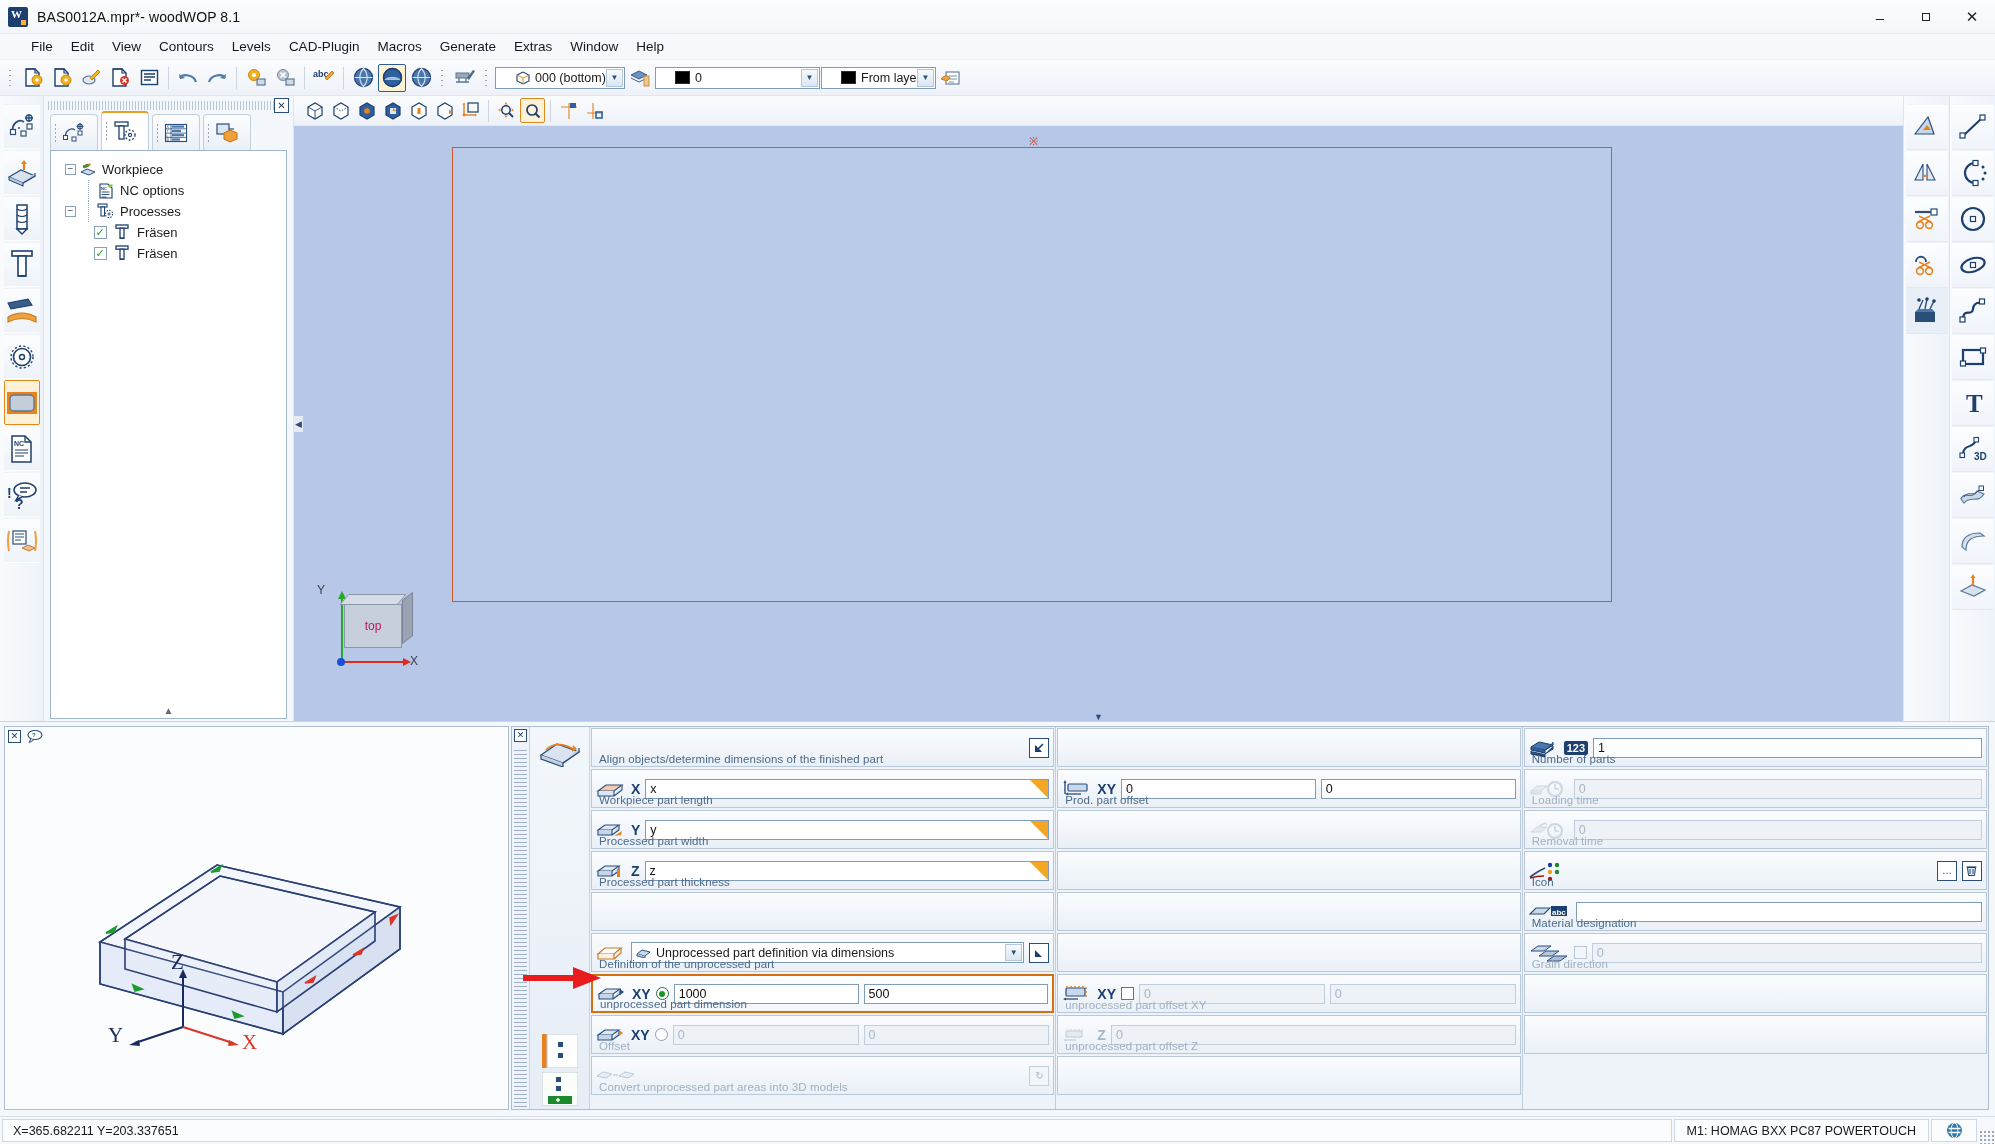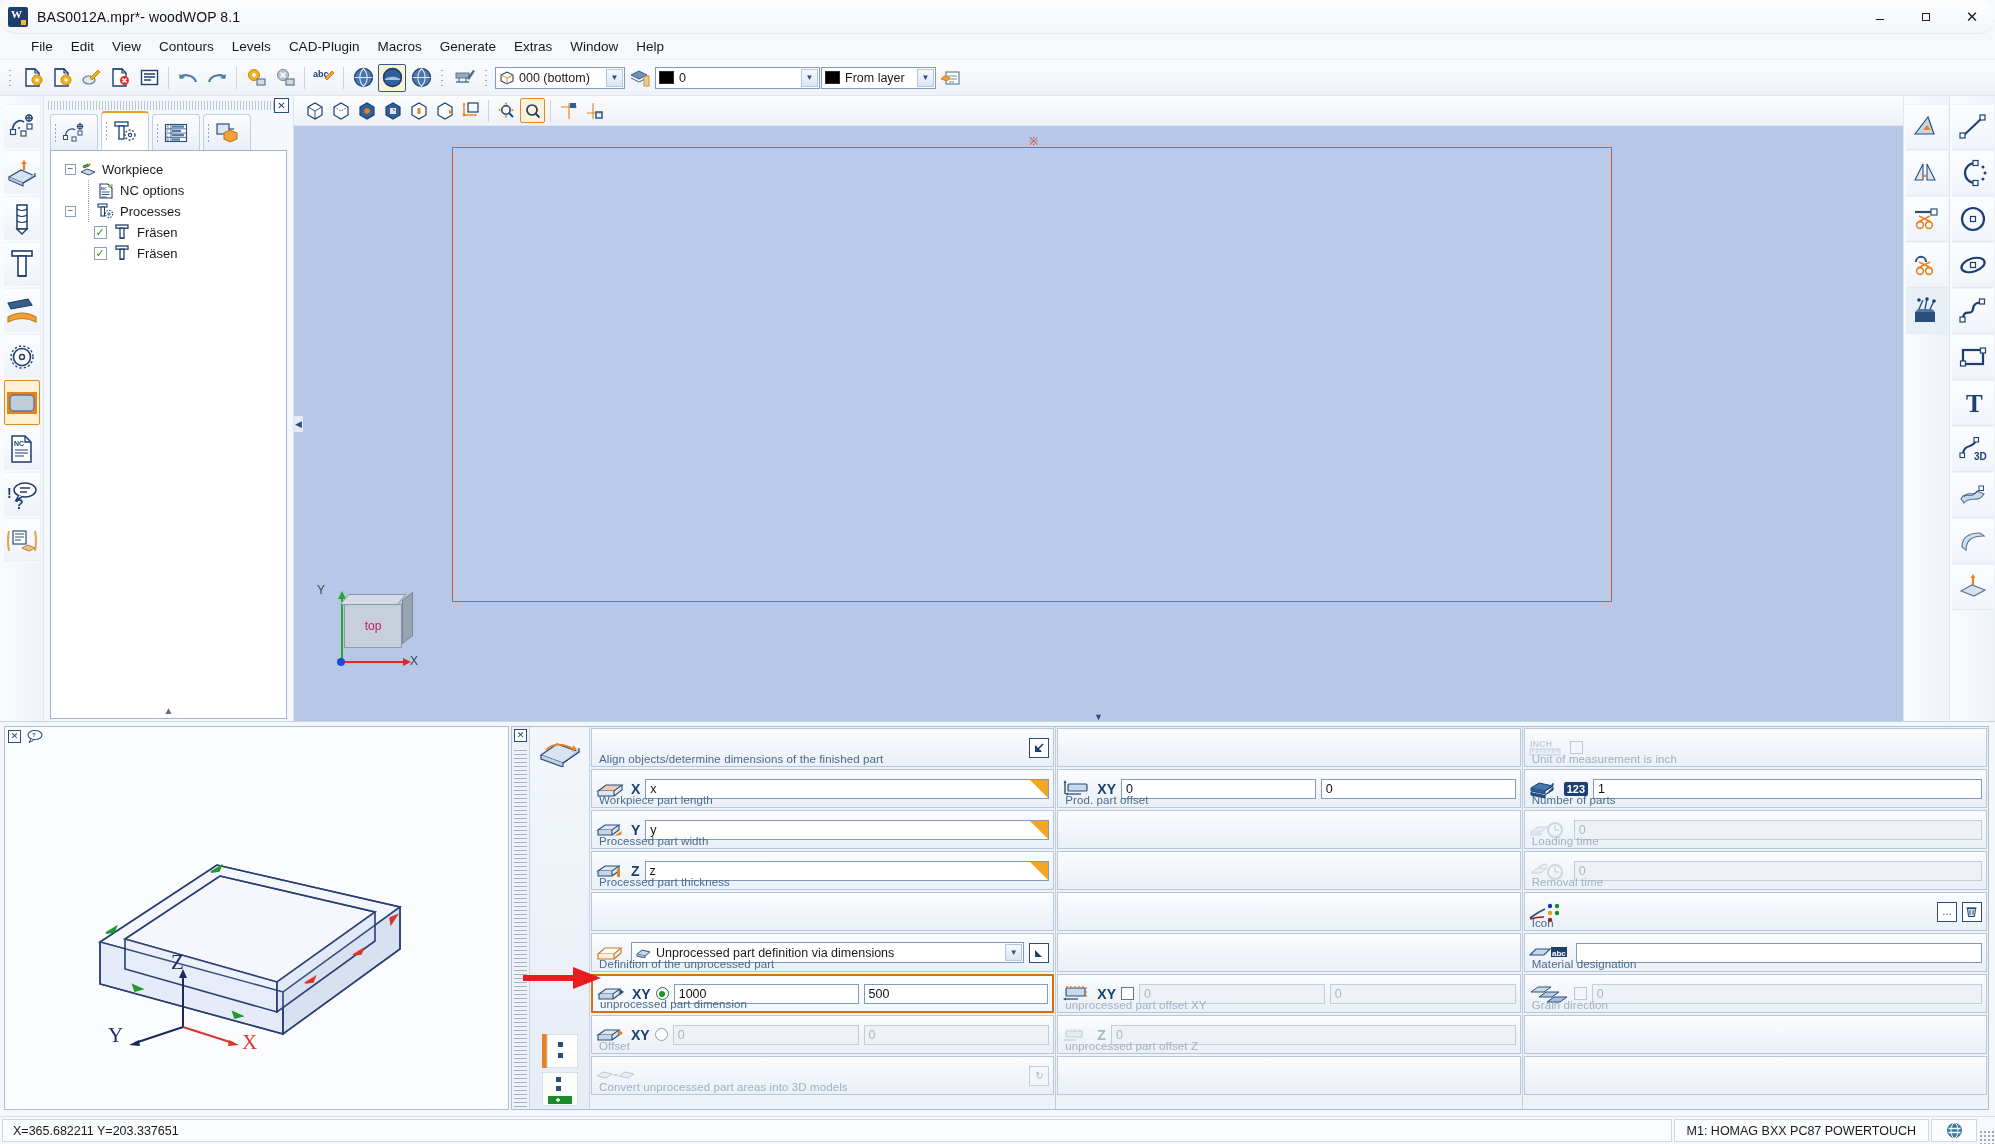--- a/index.html
+++ b/index.html
@@ -21,21 +21,20 @@
   }
 
   
   .titlebar {
     height: 34px; flex: 0 0 34px;
     background: linear-gradient(#fdfdfe, #f3f6fa);
     border-bottom: 1px solid #e3e9f0;
     display: flex; align-items: center;
     padding-left: 8px;
     position: relative;
-    border-radius: 16px;
   }
   .app-icon {
     width: 20px; height: 20px;
     background: #1c3f6e;
     border-radius: 2px;
     margin-right: 9px;
     position: relative;
     flex: 0 0 20px;
   }
   .app-icon:before {
@@ -102,21 +101,21 @@
   }
   .tb-btn.active { border: 1px solid #2f5c8f; background: #fdf3d4; }
   .tb-sep { width: 1px; height: 22px; background: #ccd6e2; margin: 0 4px; flex:0 0 1px;}
 
   .tb-combo {
     height: 22px;
     border: 1px solid #7f9db9;
     background: #ffffff;
     display: flex; align-items: center;
     font-size: 12.5px;
-    padding-left: 3px;
+    padding-left: 19px;
     position: relative;
   }
   .tb-combo .arrow {
     position: absolute; right: 1px; top: 1px;
     width: 17px; height: 18px;
     background: linear-gradient(#f6f9fd, #dbe6f2);
     border: 1px solid #b3c7dd;
     display: flex; align-items: center; justify-content: center;
     font-size: 8px; color: #2a4e7a;
   }
@@ -1400,33 +1399,20 @@
                   </span>
                 </div>
                 <div class="cap">unprocessed part offset Z</div>
               </div>
 
               <div class="prow"></div>
             </div>
 
             <div class="pcol">
 
-              <div class="prow dim">
-                <div class="ln1">
-                  <span>
-                    <svg width="36" height="20" viewBox="0 0 36 20">
-                      <text x="1" y="9" font-family="Liberation Sans, sans-serif" font-size="9" font-weight="bold" fill="#c6d0dc">INCH</text>
-                      <rect x="1" y="11" width="30" height="6" fill="#e8edf3" stroke="#c6d0dc" stroke-width="1"></rect>
-                      <path d="M4 11 v3 M8 11 v4 M12 11 v3 M16 11 v4 M20 11 v3 M24 11 v4 M28 11 v3" stroke="#c6d0dc" stroke-width=".9"></path>
-                    </svg>
-                  </span>
-                  <span class="cbox dimb"></span>
-                </div>
-                <div class="cap">Unit of measurement is inch</div>
-              </div>
 
               <div class="prow">
                 <div class="ln1">
                   <span>
                     <svg width="30" height="20" viewBox="0 0 30 20">
                       <path d="M2 9 l8 -5 l14 3 l-8 5 z" fill="#4a77ad" stroke="#1c3f6e" stroke-width="1"></path>
                       <path d="M2 9 v3 l14 3 v-3 M16 12 l8 -5 v-3" fill="#2f5f9c" stroke="#1c3f6e" stroke-width="1"></path>
                       <path d="M2 13 v3 l14 3 v-3 M16 16 l8 -5 v-3" fill="#2a4e7a" stroke="#1c3f6e" stroke-width="1"></path>
                     </svg>
                   </span>

